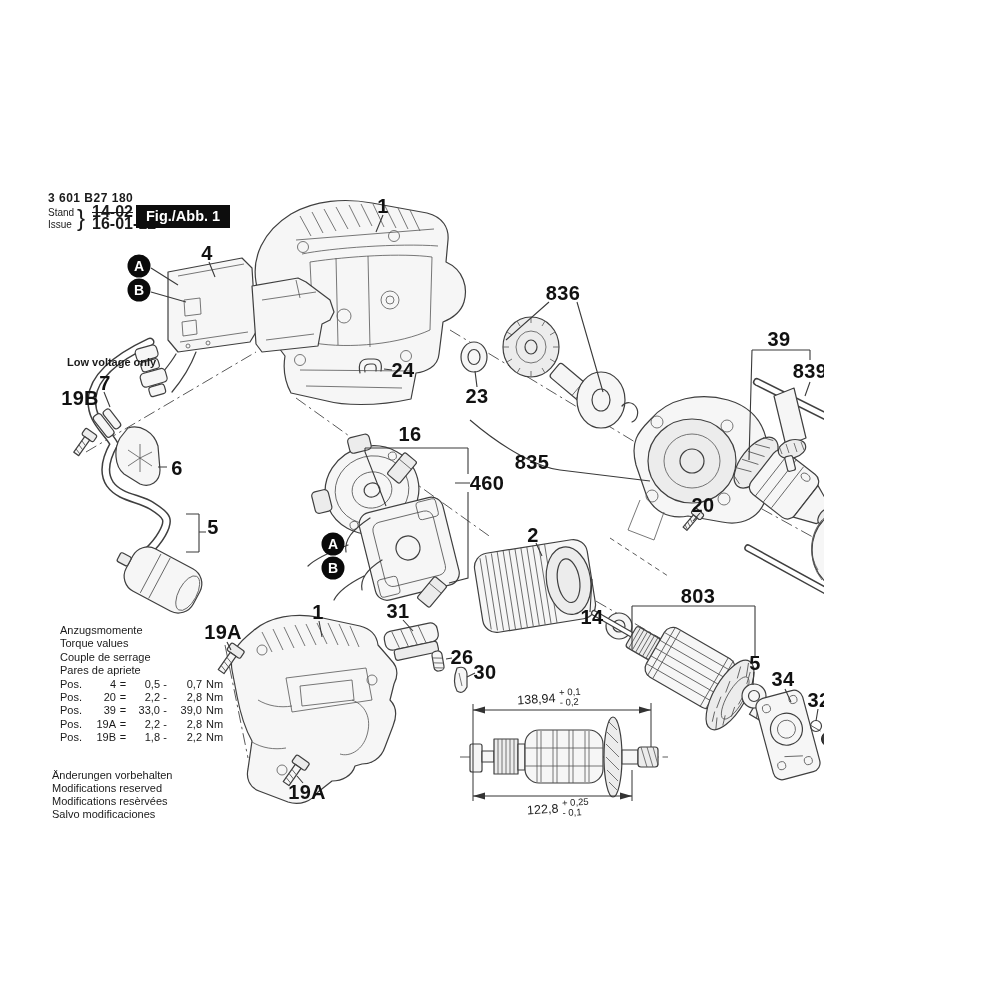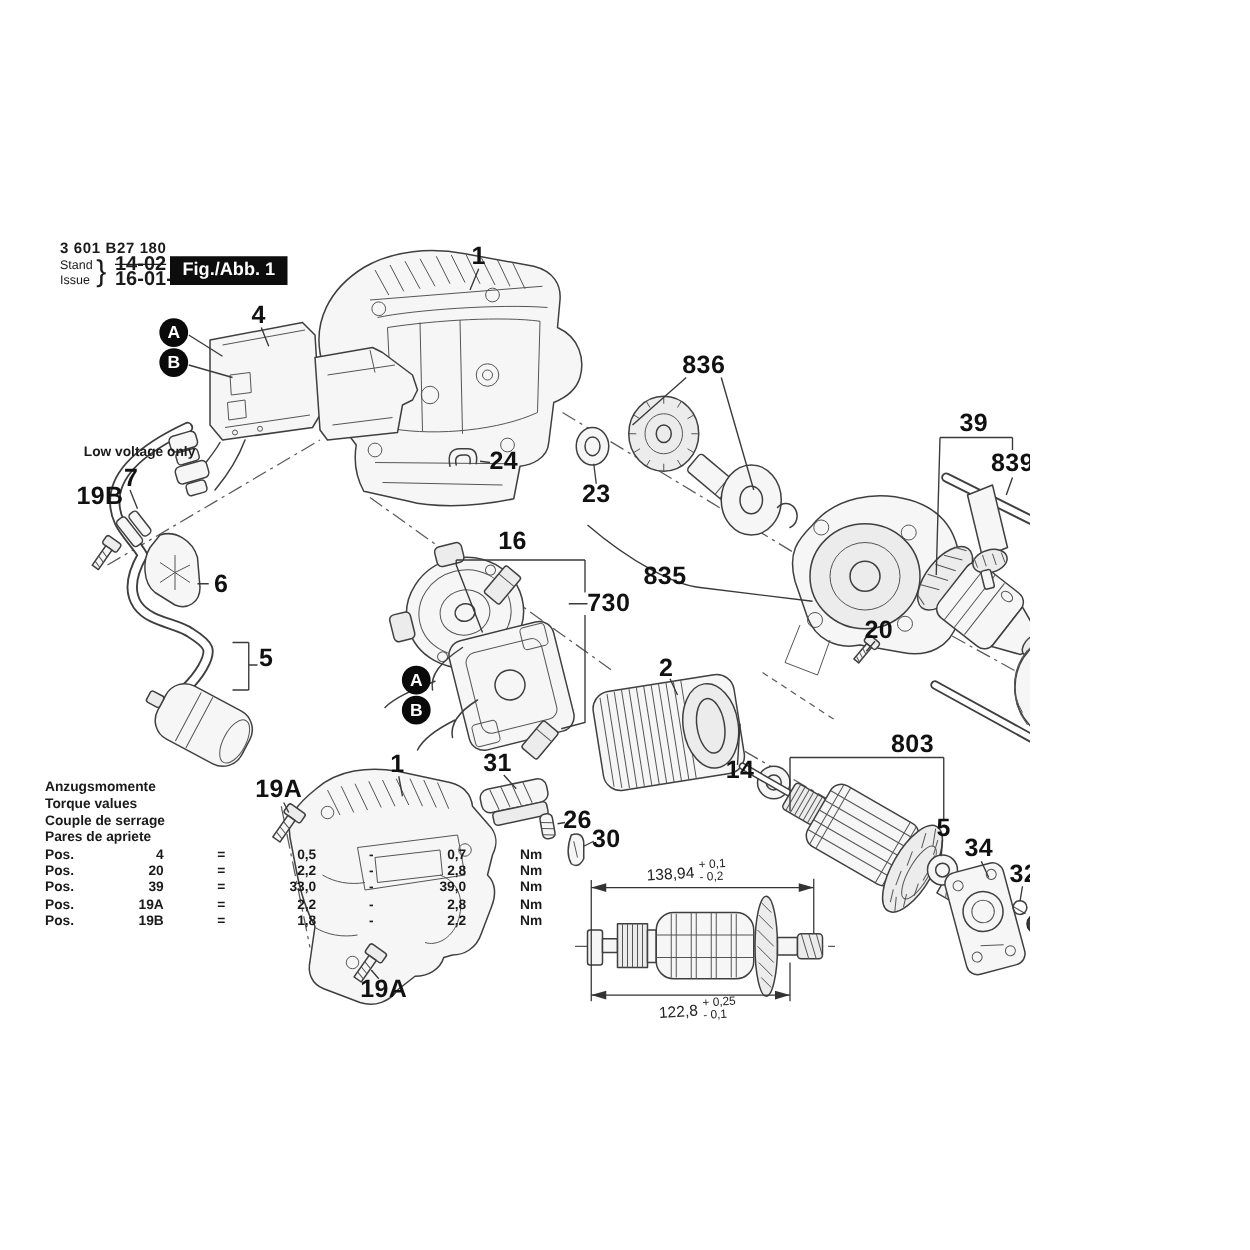--- a/index.html
+++ b/index.html
@@ -20,22 +20,22 @@
   .callout{position:absolute;transform:translate(-50%,-50%);width:23px;height:23px;border-radius:50%;
            background:#0a0a0a;color:#fff;font-weight:bold;font-size:14px;line-height:23px;text-align:center;}
   .hdr-num{position:absolute;left:48px;top:191px;font-size:12px;font-weight:600;letter-spacing:.5px;}
   .hdr-stand{position:absolute;left:48px;top:207px;font-size:10px;line-height:12px;}
   .hdr-brace{position:absolute;left:77px;top:204px;font-size:24px;font-weight:400;}
   .hdr-vals{position:absolute;left:92px;top:206px;font-size:16px;line-height:12px;font-weight:600;}
   .strike{text-decoration:line-through;}
   .figbox{position:absolute;left:136px;top:205px;background:#0d0d0d;color:#fff;font-weight:bold;
           font-size:14.5px;padding:3px 10px 4px 10px;}
   .lowv{position:absolute;left:67px;top:356px;font-size:11px;font-weight:bold;}
-  .torque{position:absolute;left:36px;top:624px;font-size:11px;line-height:13.4px;font-weight:bold;}
-  .trow{display:grid;grid-template-columns:28px 28px 14px 30px 10px 32px 26px;gap:39px;}
+  .torque{position:absolute;left:60px;top:624px;font-size:11px;line-height:13.4px;}
+  .trow{display:grid;grid-template-columns:28px 28px 14px 30px 10px 32px 26px;}
   .trow .r{text-align:right;} .trow .c{text-align:center;} .trow .u{padding-left:4px;}
   .footer{position:absolute;left:52px;top:769px;font-size:11px;line-height:13px;}
   .dimtxt{position:absolute;transform:translate(-50%,-50%) rotate(-3.5deg);font-size:12.5px;
           color:#222;white-space:nowrap;display:flex;align-items:center;}
   .tol{display:inline-flex;flex-direction:column;font-size:9.5px;line-height:9.5px;margin-left:4px;}
   .tol i{font-style:normal;}
 </style>
 </head>
 <body>
 
@@ -418,20 +418,26 @@
           <span class="r">19B</span>
           <span class="c">=</span>
           <span class="r">1,8</span>
           <span class="c">-</span>
           <span class="r">2,2</span>
           <span class="u">Nm</span>
         </div>
       </div>
   </div>
 
+  <div class="footer" id="footer-notes">
+      <div>Änderungen vorbehalten</div>
+      <div>Modifications reserved</div>
+      <div>Modifications resèrvées</div>
+      <div>Salvo modificaciones</div>
+    </div>
 
   <div class="dimtxt" style="left:549px;top:698px;">
     <span>138,94</span>
     <span class="tol">
       <i>+ 0,1</i>
       <i>- 0,2</i>
     </span>
   </div>
   <div class="dimtxt" style="left:558px;top:808px;">
     <span>122,8</span>
@@ -443,27 +449,27 @@
 
   <div id="labels-layer">
       <div class="plabel" style="left: 383px; top: 206px;">1</div>
       <div class="plabel" style="left: 207px; top: 253px;">4</div>
       <div class="plabel" style="left: 403px; top: 370px;">24</div>
       <div class="plabel" style="left: 105px; top: 383px;">7</div>
       <div class="plabel" style="left: 80px; top: 398px;">19B</div>
       <div class="plabel" style="left: 177px; top: 468px;">6</div>
       <div class="plabel" style="left: 213px; top: 527px;">5</div>
       <div class="plabel" style="left: 410px; top: 434px;">16</div>
-      <div class="plabel" style="left: 487px; top: 483px;">730</div>
+      <div class="plabel" style="left: 487px; top: 483px;">460</div>
       <div class="plabel" style="left: 533px; top: 535px;">2</div>
       <div class="plabel" style="left: 563px; top: 293px;">836</div>
       <div class="plabel" style="left: 477px; top: 396px;">23</div>
       <div class="plabel" style="left: 532px; top: 462px;">835</div>
       <div class="plabel" style="left: 592px; top: 569px; margin-top: 48px;">14</div>
-      <div class="plabel" style="left: 698px; top: 596px; margin-left: 32px;">803</div>
+      <div class="plabel" style="left: 698px; top: 596px;">803</div>
       <div class="plabel" style="left: 703px; top: 505px;">20</div>
       <div class="plabel" style="left: 755px; top: 663px;">5</div>
       <div class="plabel" style="left: 783px; top: 679px;">34</div>
       <div class="plabel" style="left: 819px; top: 700px;">32</div>
       <div class="plabel" style="left: 836px; top: 709px;">41</div>
       <div class="plabel" style="left: 779px; top: 339px;">39</div>
       <div class="plabel" style="left: 810px; top: 371px;">839</div>
       <div class="plabel" style="left: 918px; top: 471px;">654</div>
       <div class="plabel" style="left: 920px; top: 618px;">655</div>
       <div class="plabel" style="left: 398px; top: 611px;">31</div>

